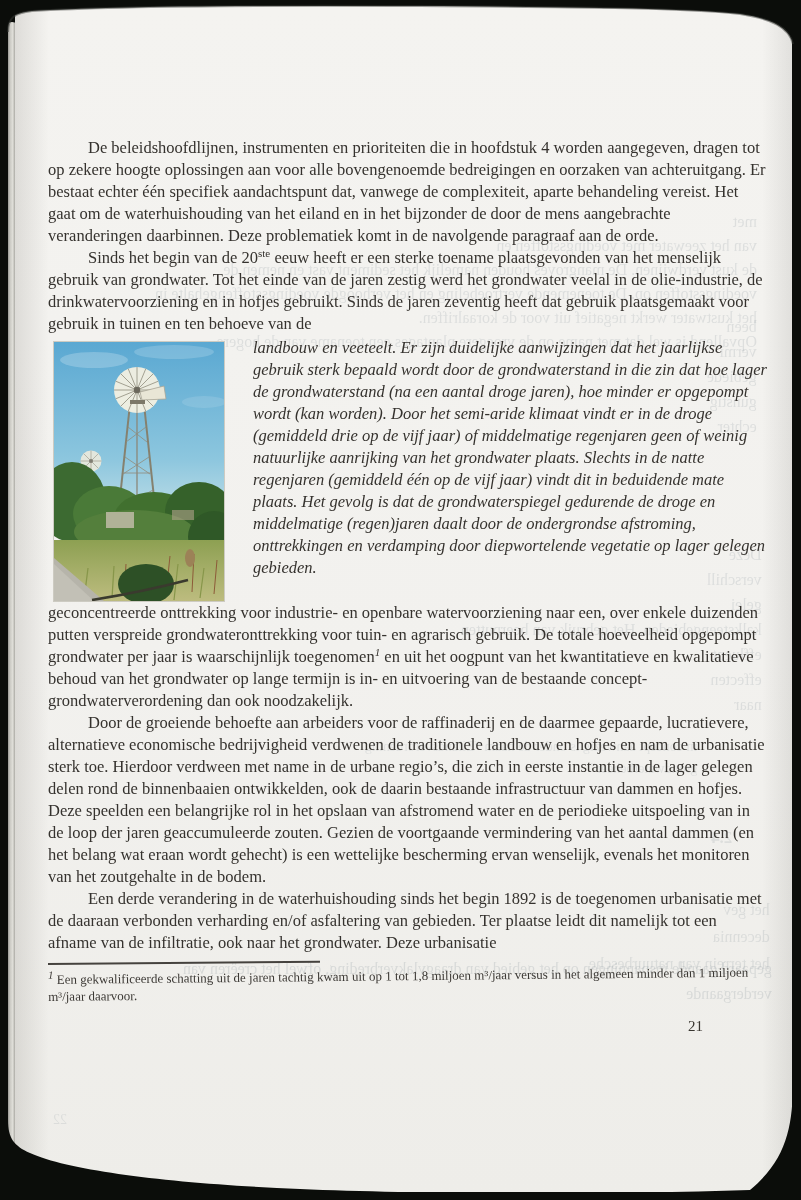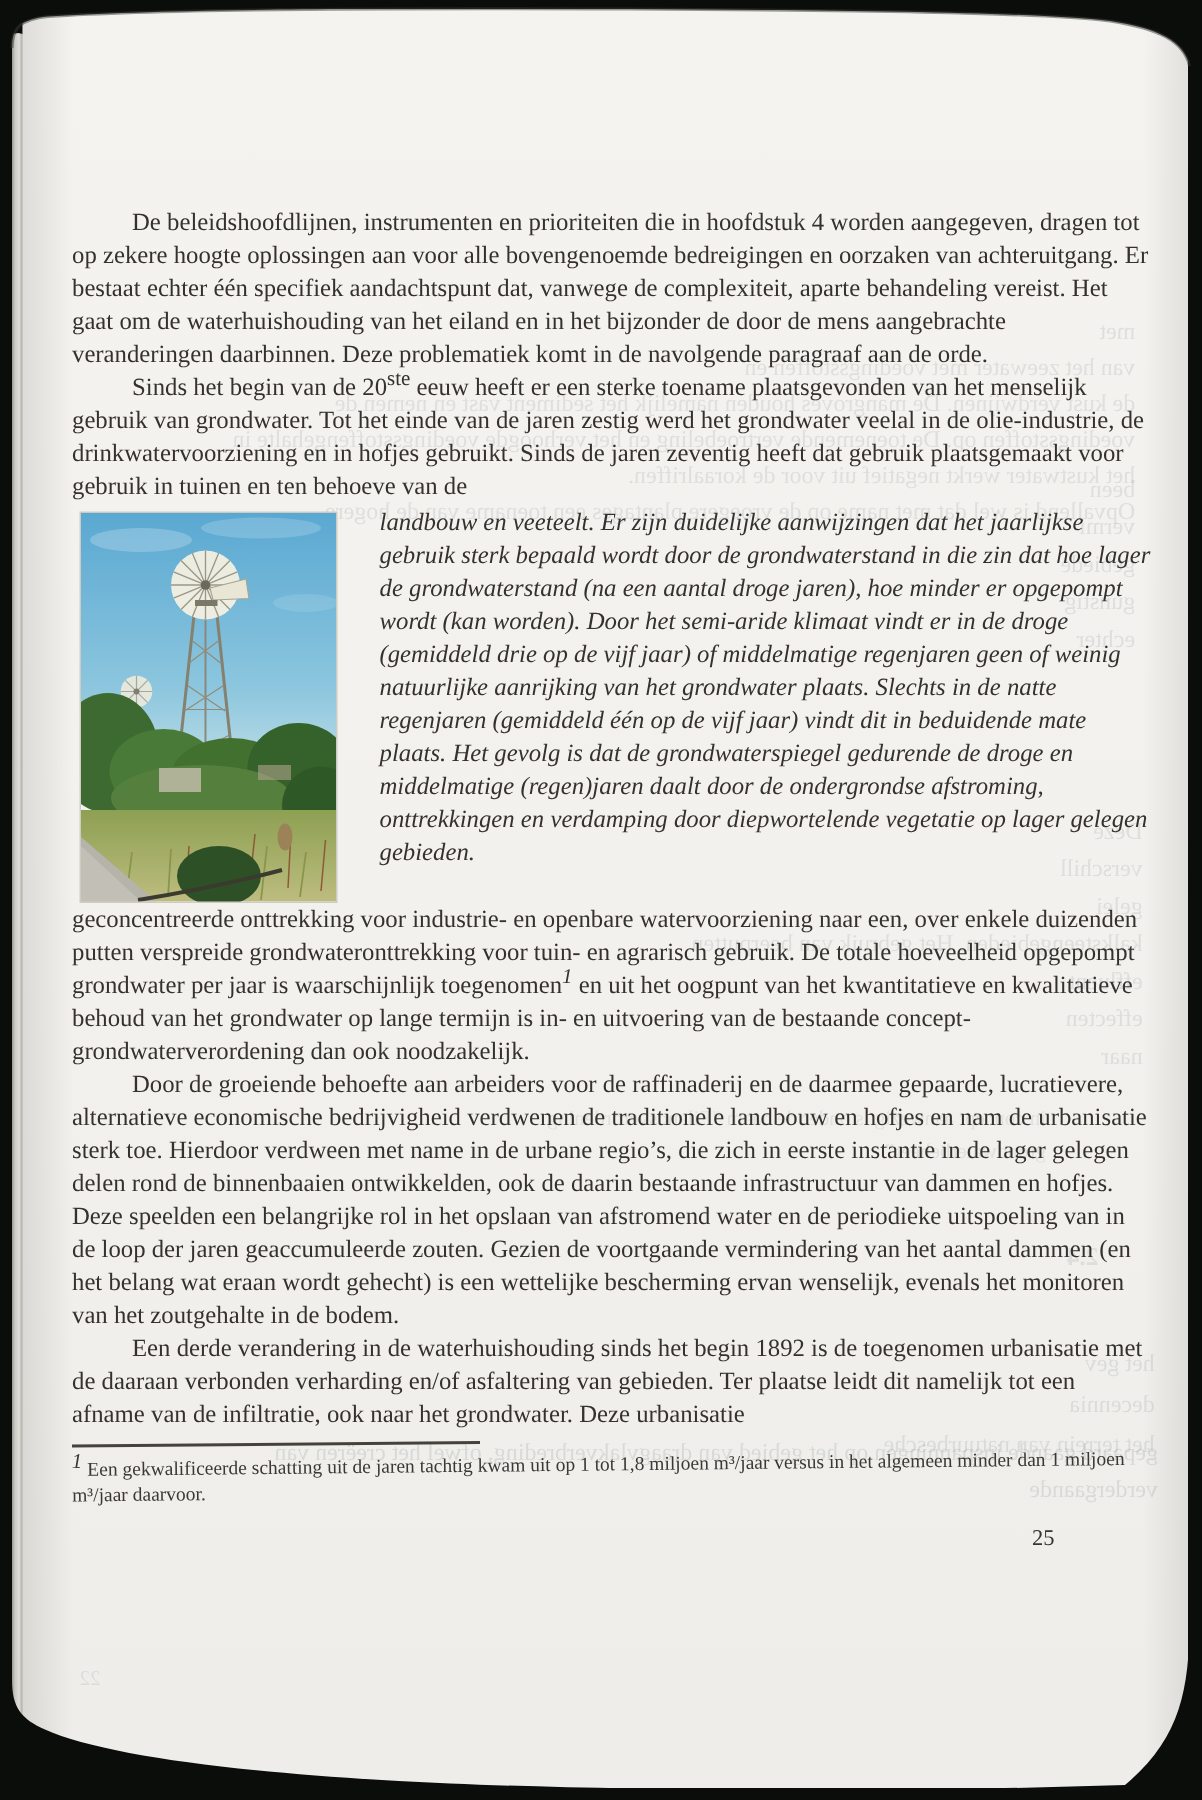--- a/index.html
+++ b/index.html
@@ -29,21 +29,21 @@
     font-size:16.5px;line-height:22px;color:#35322e;
     text-align:left;
     margin-top:45px;
   }
   .content p{margin:0;}
   .indent{text-indent:40px;}
   h2.section{
     font-size:17px;line-height:22px;color:#23201d;
     margin:14px 0 11px 0;font-weight:bold;
   }
-  .sup{font-size:14px;line-height:0;vertical-align:super;}
+  .sup{font-size:11px;line-height:0;vertical-align:super;}
   .italic{font-style:italic;}
   .media-row{display:flex;gap:28px;margin-top:2px;font-style:italic;}
   .photo-box{flex:0 0 170px;margin:4px 0 0 5px;}
   .photo-box svg{display:block;border:1px solid #cdcbc2;}
   .wrap-col{flex:1;min-width:0;}
   .cont{margin-top:2px;}
   .para3{margin-top:13px;}
   .para4{margin-top:11px;}
   .footnote-rule{
     width:272px;height:2px;background:#45423e;margin:9px 0 6px 0;
@@ -234,21 +234,21 @@
     <p class="cont"><span>geconcentreerde onttrekking voor industrie- en openbare watervoorziening naar een, over enkele duizenden putten verspreide grondwateronttrekking voor tuin- en agrarisch gebruik. De totale hoeveelheid opgepompt grondwater per jaar is waarschijnlijk toegenomen</span><sup class="sup italic">1</sup><span> en uit het oogpunt van het kwantitatieve en kwalitatieve behoud van het grondwater op lange termijn is in- en uitvoering van de bestaande concept-grondwaterverordening dan ook noodzakelijk.</span></p>
 
     <p class="para3 indent">Door de groeiende behoefte aan arbeiders voor de raffinaderij en de daarmee gepaarde, lucratievere, alternatieve economische bedrijvigheid verdwenen de traditionele landbouw en hofjes en nam de urbanisatie sterk toe. Hierdoor verdween met name in de urbane regio’s, die zich in eerste instantie in de lager gelegen delen rond de binnenbaaien ontwikkelden, ook de daarin bestaande infrastructuur van dammen en hofjes. Deze speelden een belangrijke rol in het opslaan van afstromend water en de periodieke uitspoeling van in de loop der jaren geaccumuleerde zouten. Gezien de voortgaande vermindering van het aantal dammen (en het belang wat eraan wordt gehecht) is een wettelijke bescherming ervan wenselijk, evenals het monitoren van het zoutgehalte in de bodem.</p>
 
     <p class="para4 indent">Een derde verandering in de waterhuishouding sinds het begin 1892 is de toegenomen urbanisatie met de daaraan verbonden verharding en/of asfaltering van gebieden. Ter plaatse leidt dit namelijk tot een afname van de infiltratie, ook naar het grondwater. Deze urbanisatie</p>
 
     <div class="footnote-rule"></div>
 
     <p class="footnote"><sup class="sup italic">1</sup><span> Een gekwalificeerde schatting uit de jaren tachtig kwam uit op 1 tot 1,8 miljoen m³/jaar versus in het algemeen minder dan 1 miljoen m³/jaar daarvoor.</span></p>
 
-    <div class="page-number">25</div>
+    <div class="page-number">21</div>
   </div>
 </div>
 
 <svg class="frame" width="801" height="1200" viewBox="0 0 801 1200" xmlns="http://www.w3.org/2000/svg">
   <path fill="#0b0d0a" fill-rule="evenodd" d="M0,0 H801 V1200 H0 Z
     M8,32 C8,18 14,13 32,11 C95,7 210,5 420,6 C565,7 688,8 740,14 C772,19 789,27 793,44
     L793,1080 C793,1128 786,1160 750,1190 C600,1195 420,1194 300,1189 C180,1184 72,1172 30,1153
     C14,1146 8,1138 8,1120 Z"></path>
   <path fill="none" stroke="#3a3c38" stroke-width="2" d="M8,32 C8,18 14,13 32,11 C95,7 210,5 420,6 C565,7 688,8 740,14 C772,19 789,27 793,44" opacity="0.5"></path>
 </svg>

